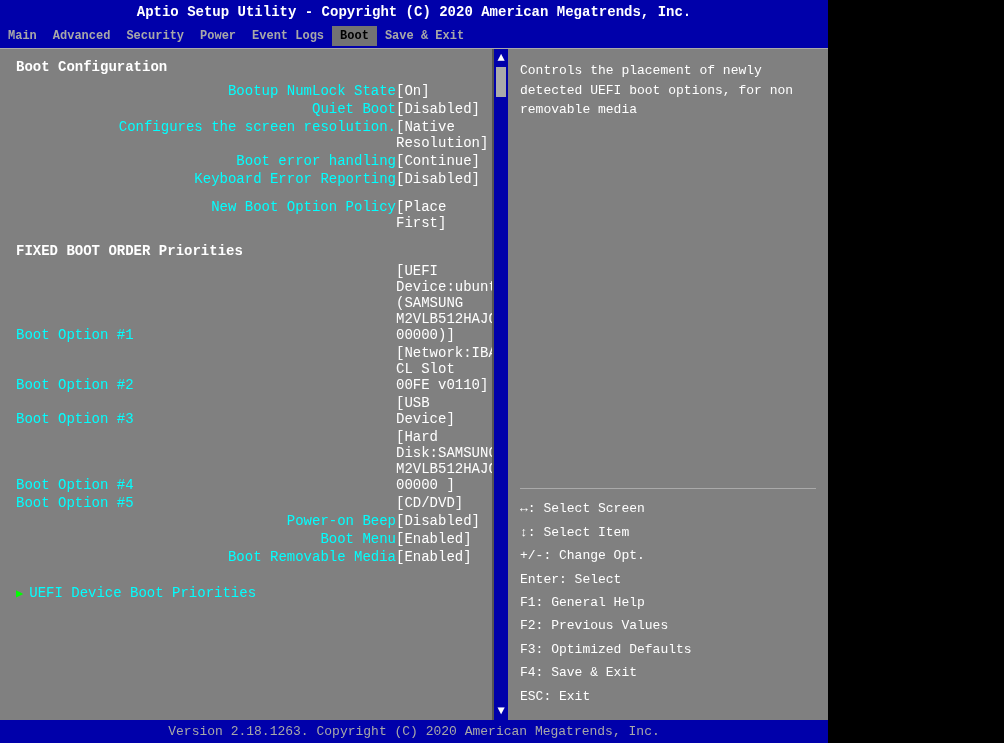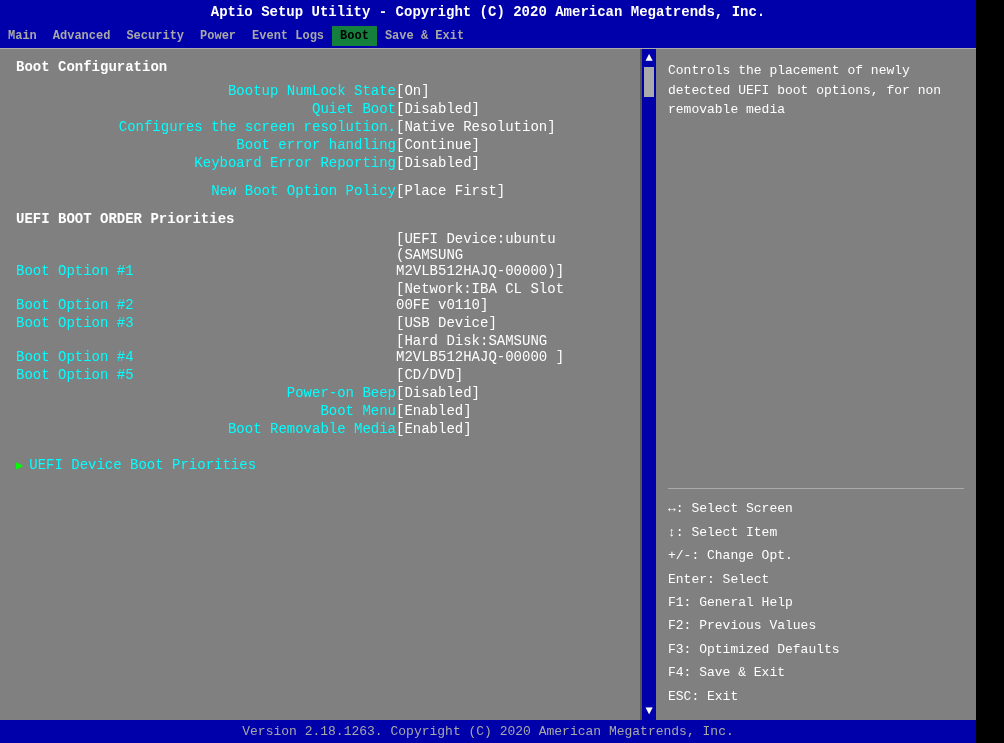--- a/index.html
+++ b/index.html
@@ -9,21 +9,21 @@
     }
     body {
       width: 1004px;
       height: 743px;
       background: #000;
       font-family: 'Courier New', Courier, monospace;
       font-size: 14px;
       overflow: hidden;
     }
     #bios-container {
-      width: 976px;
+      width: 828px;
       height: 743px;
       background: #808080;
       display: flex;
       flex-direction: column;
     }
     #title-bar {
       background: #0000aa;
       color: #ffffff;
       text-align: center;
       padding: 4px 0;
@@ -38,21 +38,21 @@
       border-bottom: 1px solid #aaa;
     }
     .nav-item {
       color: #a8a8a8;
       padding: 3px 8px;
       cursor: pointer;
       font-size: 12px;
       font-weight: bold;
     }
     .nav-item.active {
-      background: #15803d;
+      background: #737373;
       color: #000000;
     }
     #main-content {
       display: flex;
       flex: 1;
       overflow: hidden;
     }
     #left-panel {
       flex: 1;
       background: #808080;
@@ -234,21 +234,21 @@
 
       <div class="spacer"></div>
 
       <div class="config-row">
         <span class="config-label">New Boot Option Policy</span>
         <span class="config-value">[Place First]</span>
       </div>
 
       <div class="spacer"></div>
 
-      <div class="priority-title">UEFI BOOT ORDER Priorities</div>
+      <div class="priority-title">FIXED BOOT ORDER Priorities</div>
 
       <div id="boot-options-container">
           <div class="boot-option-row">
             <span class="boot-option-label">Boot Option #1</span>
             <span class="boot-option-value" style="white-space: pre-line;">[UEFI Device:ubuntu
 (SAMSUNG
 M2VLB512HAJQ-00000)]</span>
           </div>
           <div class="boot-option-row">
             <span class="boot-option-label">Boot Option #2</span>

